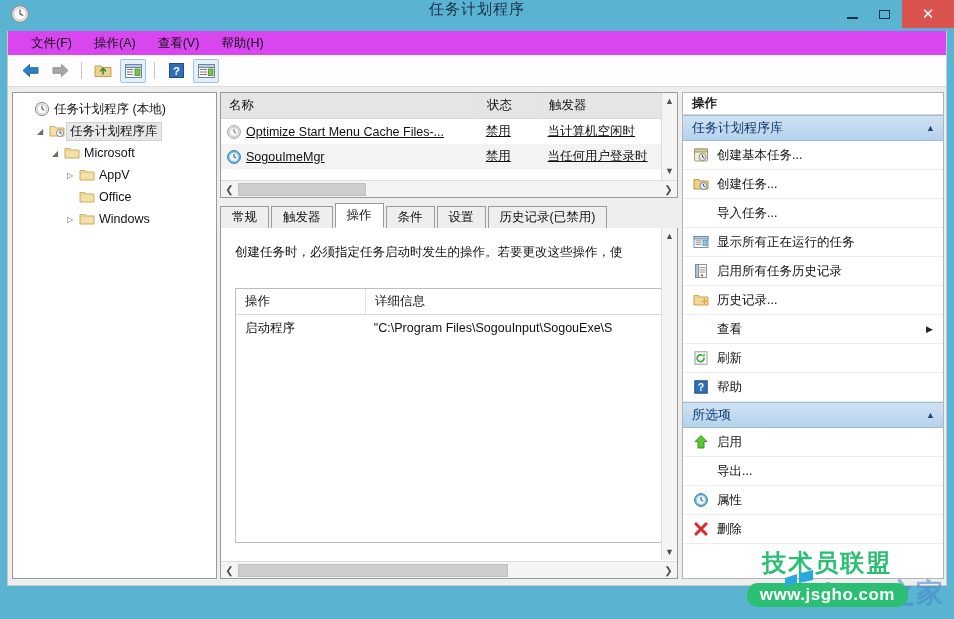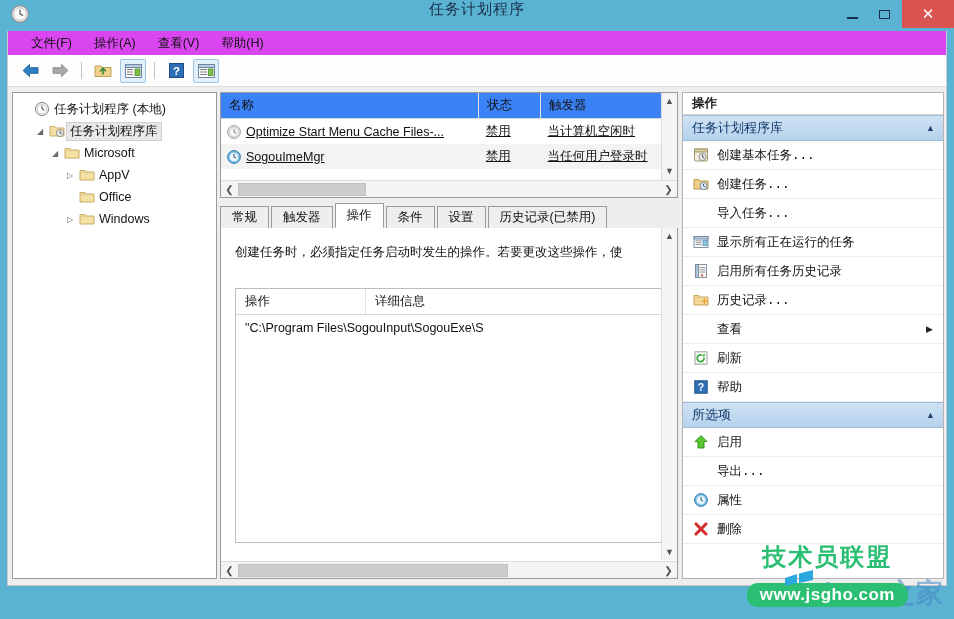--- a/index.html
+++ b/index.html
@@ -120,21 +120,21 @@
   
   #task-list {
     position: absolute; left: 0; top: 0;
     width: 458px; height: 106px;
     background: #ffffff;
     border: 1px solid #9a9a9a;
     overflow: hidden;
   }
   #list-header {
     display: flex; height: 26px;
-    background: #3b82f6; border-bottom: 1px solid #d8d8d8;
+    background: #e5e5e5; border-bottom: 1px solid #d8d8d8;
     font-size: 12.5px; color: #111;
   }
   .lh-cell {
     display: flex; align-items: center;
     padding-left: 8px;
     border-right: 1px solid #e2e2e2;
     cursor: default;
   }
   .lh-name { width: 258px; }
   .lh-status { width: 62px; }
@@ -257,21 +257,21 @@
     height: 29px; display: flex; align-items: center;
     font-size: 12.5px; color: #111;
     border-bottom: 1px solid #ededed;
     cursor: default;
     padding-left: 6px;
   }
   .act-ico {
     width: 24px; flex: 0 0 24px;
     display: flex; align-items: center; justify-content: center;
   }
-  .act-label { padding-left: 4px; font-family: Liberation Mono, monospace; }
+  .act-label { padding-left: 4px; }
   .act-arrow { margin-left: auto; margin-right: 10px; font-size: 9px; color: #222; }
 
   
   #wm-faded {
     position: absolute; right: 10px; bottom: 8px;
     font-size: 27px; font-weight: bold;
     color: rgba(70,135,200,0.55);
     letter-spacing: 1px;
     pointer-events: none;
     white-space: nowrap;
@@ -279,21 +279,21 @@
   #wm-main {
     position: absolute; right: 46px; bottom: 12px;
     pointer-events: none; text-align: center;
   }
   #wm-cn {
     font-size: 24px; font-weight: bold; color: #2bbf73;
     letter-spacing: 2px; line-height: 36px;
     text-shadow: 1px 1px 0 #ffffff;
   }
   #wm-url {
-    margin-top: 8px;
+    margin-top: 2px;
     display: inline-block;
     background: #2bbf73; color: #ffffff;
     font-size: 17px; font-weight: bold;
     padding: 2px 13px; border-radius: 11px;
     letter-spacing: 0.5px;
   }
   #wm-flag {
     position: absolute; right: 140px; bottom: 30px;
     width: 30px; height: 20px;
     pointer-events: none;
@@ -518,20 +518,21 @@
       <div id="detail-pane">
         <div id="detail-desc">创建任务时，必须指定任务启动时发生的操作。若要更改这些操作，使</div>
 
         <div id="action-table">
           <div id="at-header">
             <div class="at-hcell at-h-op">操作</div>
             <div class="at-hcell at-h-det">详细信息</div>
           </div>
           <div id="at-rows">
               <div class="at-row">
+                <div class="at-c-op">启动程序</div>
                 <div class="at-c-det">"C:\Program Files\SogouInput\SogouExe\S</div>
               </div>
             </div>
         </div>
 
         <div class="vscroll" style="height:332px;">
           <div class="vs-arrow">▲</div>
           <div style="height:300px;"></div>
           <div class="vs-arrow">▼</div>
         </div>

